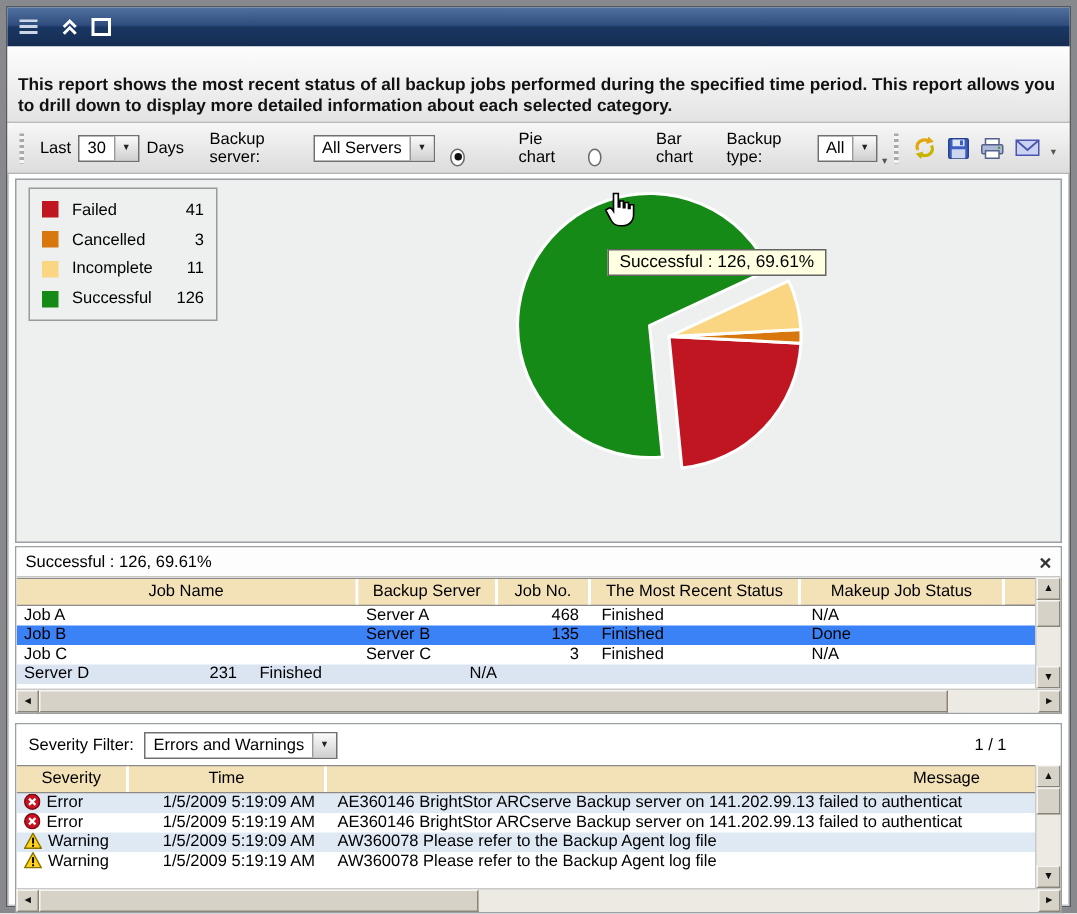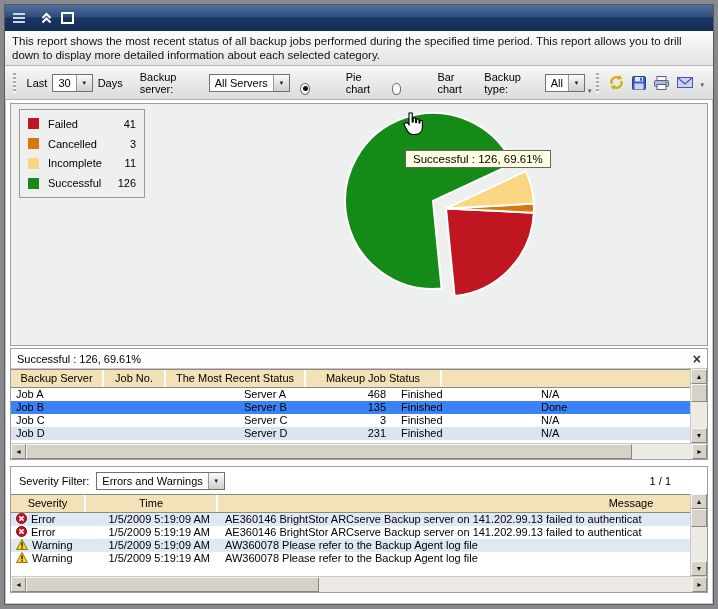--- a/index.html
+++ b/index.html
@@ -10,21 +10,21 @@
   
   .titlebar{height:26px;flex:0 0 26px;display:flex;align-items:center;padding:0 8px;
     background:linear-gradient(180deg,#50719f 0%,#2f4d7e 45%,#1a3763 50%,#142c52 100%);}
   .titlebar .ticon{width:12px;height:11px;margin-right:7px;
     background:repeating-linear-gradient(180deg,#cdd6e6 0 2px,transparent 2px 4px);}
   .title-text{color:#fff;font-weight:bold;font-size:12px;flex:1;letter-spacing:.2px;}
   .tb-btn{margin-left:8px;display:flex;align-items:center;cursor:default;}
   .box-icon{width:9px;height:8px;border:2px solid #fff;}
   
   .descbar{flex:0 0 31px;background:linear-gradient(180deg,#fdfdfd,#e3e3e3);
-    border-bottom:1px solid #b9b9b9;padding:3px 7px 0 7px;line-height:14px;font-size:11.5px;color:#111;}
+    border-bottom:1px solid #b9b9b9;padding:19px 7px 0 7px;line-height:14px;font-size:11.5px;color:#111;font-weight:bold;}
   
   .toolbar{flex:0 0 33px;background:linear-gradient(180deg,#f7f7f7,#dcdcdc);
     border-bottom:1px solid #b5b5b5;display:flex;align-items:center;padding:0 6px;}
   .grip{width:3px;height:20px;margin:0 6px 0 2px;
     background:repeating-linear-gradient(180deg,#a9a9a9 0 2px,#f4f4f4 2px 4px);}
   .tlabel{margin:0 5px;}
   .combo{display:inline-flex;align-items:center;height:18px;background:#fff;
     border:1px solid #707070;box-sizing:border-box;}
   .combo .val{padding:0 5px;white-space:nowrap;}
   .combo .cbtn{width:15px;align-self:stretch;border-left:1px solid #9a9a9a;
@@ -218,20 +218,21 @@
   <div class="wrap">
     <div class="panel mid-panel">
       <div class="dd-header">
         <span>Successful : 126, 69.61%</span>
         <span class="close">×</span>
       </div>
       <div class="dd-body">
         <div class="grid-viewport">
           <div class="grid" style="width:705px">
             <div class="grow ghead">
+              <span class="gc m0">Job Name</span>
               <span class="gc m1">Backup Server</span>
               <span class="gc m2">Job No.</span>
               <span class="gc m3">The Most Recent Status</span>
               <span class="gc m4">Makeup Job Status</span>
             </div>
             <div class="grow">
               <span class="gc m0">Job A</span>
               <span class="gc m1">Server A</span>
               <span class="gc m2">468</span>
               <span class="gc m3">Finished</span>
@@ -245,21 +246,20 @@
               <span class="gc m4">Done</span>
             </div>
             <div class="grow">
               <span class="gc m0">Job C</span>
               <span class="gc m1">Server C</span>
               <span class="gc m2">3</span>
               <span class="gc m3">Finished</span>
               <span class="gc m4">N/A</span>
             </div>
             <div class="grow row-blue">
-              <span class="gc m0">Job D</span>
               <span class="gc m1">Server D</span>
               <span class="gc m2">231</span>
               <span class="gc m3">Finished</span>
               <span class="gc m4">N/A</span>
             </div>
           </div>
         </div>
         <div class="vscroll">
           <span class="sbtn">▲</span>
           <span class="vthumb"></span>

